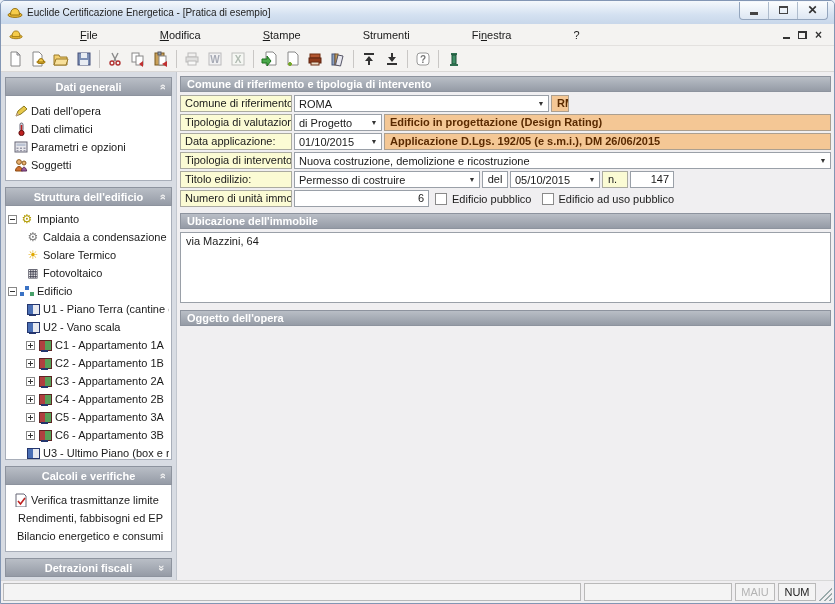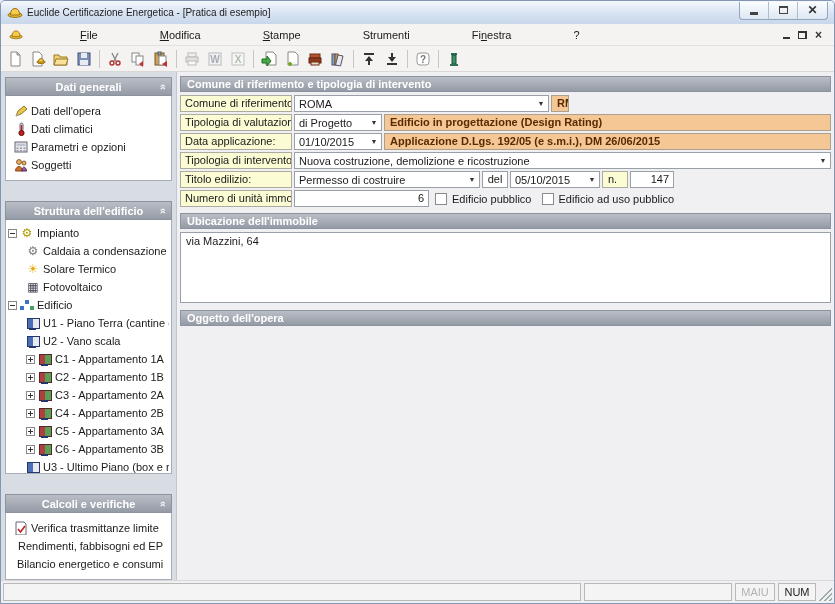--- a/index.html
+++ b/index.html
@@ -32,21 +32,21 @@
   .toolbar{ height:26px; background:#f4f3f1; border-bottom:1px solid #dad8d6; display:flex; align-items:center; padding:0 3px; gap:1px; }
   .tbtn{ width:22px; height:22px; display:flex; align-items:center; justify-content:center; border:1px solid transparent; border-radius:2px; cursor:default; }
   .tbtn.dis{ opacity:.45; filter:grayscale(.7); }
   .tsep{ width:1px; height:18px; background:#c9c7c5; margin:0 3px; }
 
   
   .client{ flex:1; display:flex; overflow:hidden; background:#f0eff1; }
 
   
   .sidebar{ width:176px; background:#d8dce3; border-right:1px solid #c2c7cf; padding:5px 4px; display:flex; flex-direction:column; overflow:hidden; }
-  .panel{ margin-bottom:20px; }
+  .panel{ margin-bottom:6px; }
   .panel-h{ height:19px; background:linear-gradient(#b9bec6,#959ba6); border:1px solid #8d939e; color:#fff; font-weight:bold; display:flex; align-items:center; justify-content:center; position:relative; cursor:default; }
   .chev{ position:absolute; right:6px; top:3px; font-weight:bold; color:#f2f2f2; display:inline-block; }
   .chev.up{ transform:rotate(-90deg); }
   .chev.down{ transform:rotate(90deg); }
   .panel-b{ background:#fff; border:1px solid #a8aeb9; border-top:none; padding:6px 4px; overflow:hidden; }
   .sitem{ display:flex; align-items:center; gap:3px; padding:2px 4px; white-space:nowrap; cursor:default; }
 
   
   .tree{ padding:4px 2px; }
   .trow{ display:flex; align-items:center; gap:3px; height:18px; white-space:nowrap; cursor:default; overflow:hidden; }

